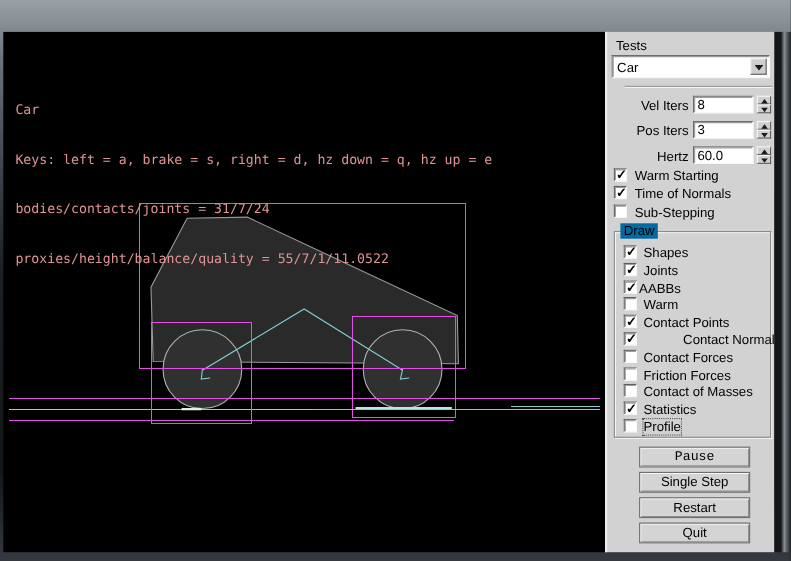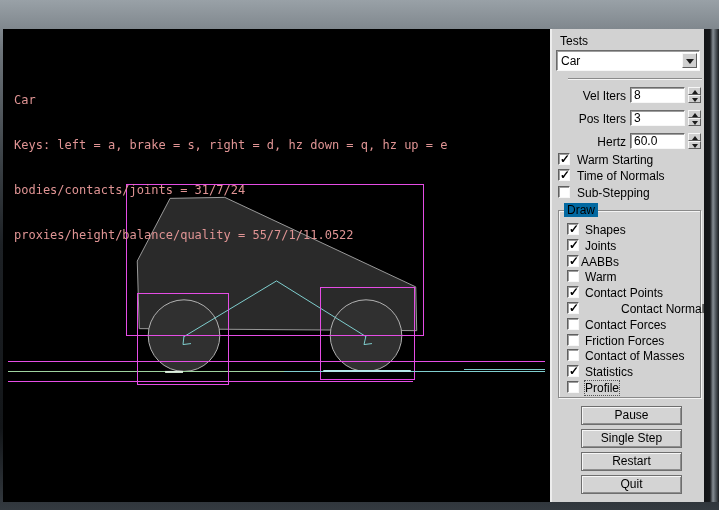--- a/index.html
+++ b/index.html
@@ -262,21 +262,21 @@
         <span class="mark">✓</span>
         </div>
       <div class="cb-label" style="left:26px; top:154px;">Statistics</div>
 
       <div class="checkbox" style="left:8px; top:170px;">
         <span class="mark"></span>
         </div>
       <div class="cb-label focus-dotted" style="left:26px; top:170px;">Profile</div>
     </div>
 
-    <div class="btn" style="top:377px;">Pause</div>
+    <div class="btn" style="top:377px;font-family:Liberation Mono, monospace;">Pause</div>
     <div class="btn" style="top:423px;">Restart</div>
     <div class="btn" style="top:400px;">Single Step</div>
     <div class="btn" style="top:446px;">Quit</div>
   </div>
 
   <div class="border-right"></div>
   <div class="border-bottom"></div>
 
 </div>
 

